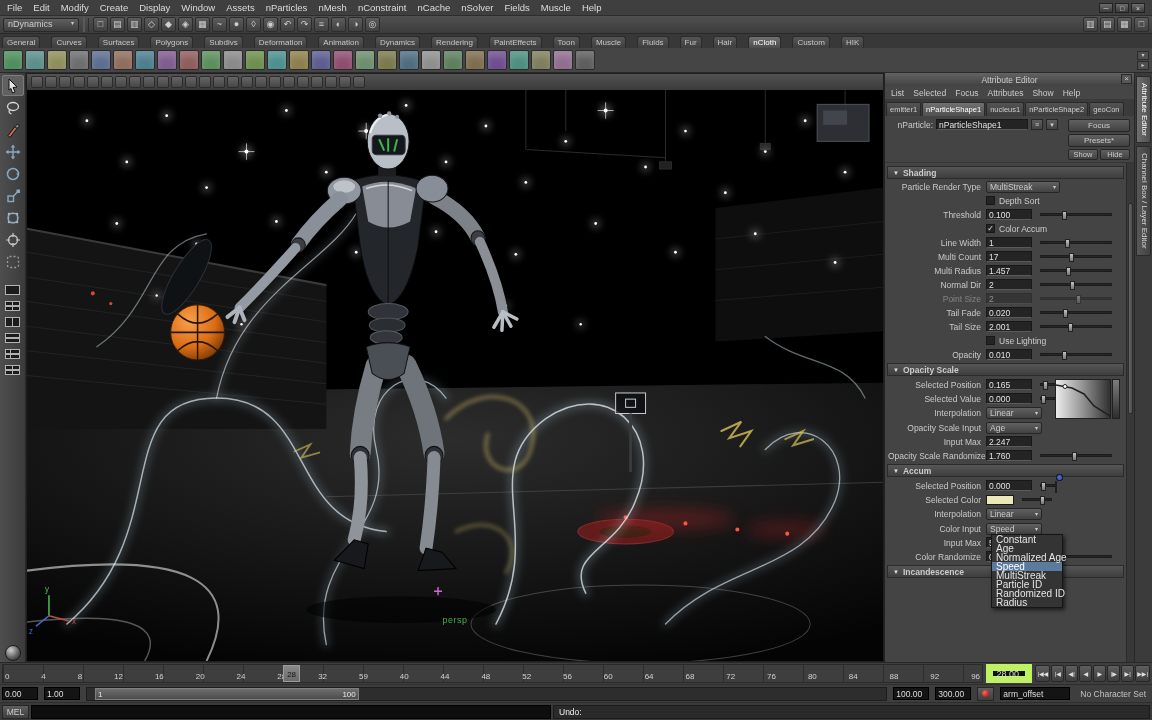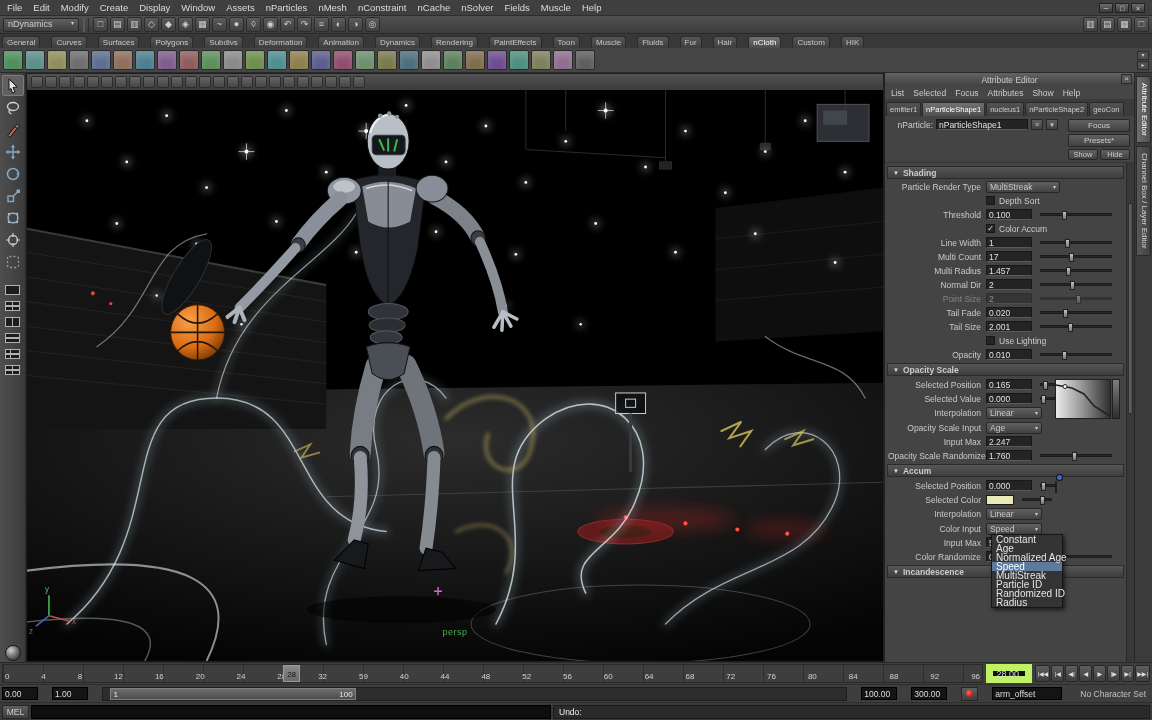--- a/index.html
+++ b/index.html
@@ -49,21 +49,21 @@
 .lb.g2h{background:linear-gradient(transparent 42%,#b2b2b2 42% 58%,transparent 58%),#1c1c1c}
 .lb.g3l{background:linear-gradient(90deg,transparent 30%,#b2b2b2 30% 38%,transparent 38%),linear-gradient(transparent 42%,#b2b2b2 42% 58%,transparent 58%),#1c1c1c}
 .sphere{width:16px;height:16px;border-radius:50%;background:radial-gradient(circle at 35% 30%,#cfcfcf,#5a5a5a 60%,#222);border:1px solid #1a1a1a;margin-top:auto}
 
 
 .viewport{flex:1;display:flex;flex-direction:column;min-width:0;border:1px solid #1f1f1f;position:relative}
 .vp-toolbar{height:16px;background:linear-gradient(#525252,#3b3b3b);display:flex;align-items:center;gap:2px;padding:0 4px;flex:none}
 .vp-icon{width:12px;height:12px;background:linear-gradient(#666,#464646);border:1px solid #2b2b2b;border-radius:2px;flex:none}
 .vp-scene{flex:1;position:relative;background:#000;overflow:hidden}
 .vp-scene svg{position:absolute;inset:0;width:100%;height:100%}
-.cam-label{position:absolute;left:50%;bottom:24px;transform:translateX(-50%);color:#46ad4e;font-size:9px;letter-spacing:.5px}
+.cam-label{position:absolute;left:50%;bottom:36px;transform:translateX(-50%);color:#46ad4e;font-size:9px;letter-spacing:.5px}
 
 
 .ae{width:250px;background:#444;border-left:1px solid #222;display:flex;flex-direction:column;font-size:8.5px}
 .ae-head{height:13px;background:linear-gradient(#636363,#414141);display:flex;align-items:center;justify-content:center;position:relative;font-size:8.5px;flex:none}
 .ae-x{position:absolute;right:2px;top:1px;width:11px;height:10px;background:#565656;border:1px solid #2a2a2a;line-height:8px;text-align:center;font-size:8px}
 .ae-menus{height:13px;display:flex;gap:9px;align-items:center;padding:0 6px;background:#464646;flex:none}
 .ae-tabs{height:17px;display:flex;gap:1px;align-items:flex-end;background:#3b3b3b;padding:1px 1px 0;overflow:hidden;white-space:nowrap;flex:none}
 .ae-tab{padding:2px 3px;background:linear-gradient(#535353,#3d3d3d);border:1px solid #292929;border-bottom:none;border-radius:2px 2px 0 0;font-size:7.5px;flex:none}
 .ae-tab.active{background:linear-gradient(#717171,#505050);color:#fff}
 .ae-node{display:flex;padding:3px 4px 2px;gap:4px;border-bottom:1px solid #363636;flex:none}
@@ -116,21 +116,21 @@
 .timeline{height:22px;background:#3e3e3e;display:flex;align-items:stretch;border-top:1px solid #292929;padding:1px 2px;gap:3px}
 .ruler{flex:1;position:relative;background:linear-gradient(#4c4c4c,#3a3a3a);border:1px solid #292929;font-size:8px;color:#d2d2d2;background-image:repeating-linear-gradient(90deg,rgba(0,0,0,.28) 0 1px,transparent 1px 40px)}
 .nums{position:absolute;inset:0;display:flex;justify-content:space-between;align-items:flex-end;padding:0 2px 1px}
 .tick-num{flex:none}
 .cur-frame{position:absolute;top:0;bottom:0;left:28.6%;width:17px;background:linear-gradient(#8a8a8a,#6a6a6a);border:1px solid #9c9c9c;color:#111;font-size:8px;text-align:center;line-height:18px}
 .cur-time{width:46px;background:#101010;border:7px solid #bef264;color:#ddd;font-size:9px;display:flex;align-items:center;padding:0 3px;flex:none}
 .playback{display:flex;gap:1px;align-items:center;flex:none}
 .pb{min-width:13px;height:17px;background:linear-gradient(#5e5e5e,#3e3e3e);border:1px solid #262626;font-size:6px;line-height:16px;text-align:center;color:#e0e0e0;border-radius:2px;padding:0 1px}
 
 
-.rangebar{height:18px;background:#3e3e3e;display:flex;align-items:center;gap:14px;padding:1px 2px;border-top:1px solid #2e2e2e;font-size:8.5px}
+.rangebar{height:18px;background:#3e3e3e;display:flex;align-items:center;gap:6px;padding:1px 2px;border-top:1px solid #2e2e2e;font-size:8.5px}
 .rfield{height:13px;background:#141414;border:1px solid #000;color:#ddd;padding:0 2px;line-height:12px;flex:none}
 .rfield.sm{width:36px}
 .rfield.med{width:70px}
 .range-track{flex:1;height:14px;background:#2d2d2d;border:1px solid #1d1d1d;position:relative}
 .range-inner{position:absolute;left:1%;width:33%;top:0;bottom:0;background:linear-gradient(#6e6e6e,#4c4c4c);border:1px solid #808080;display:flex;justify-content:space-between;font-size:8px;color:#e8e8e8;padding:0 2px;line-height:12px}
 .autokey{width:17px;height:14px;background:linear-gradient(#5e5e5e,#3e3e3e);border:1px solid #262626;display:flex;align-items:center;justify-content:center;flex:none}
 .key-dot{width:7px;height:7px;background:radial-gradient(circle at 35% 35%,#ff6655,#8f0f0f);border-radius:50%}
 .charset{color:#c2c2c2;padding:0 4px;white-space:nowrap}
 
 

